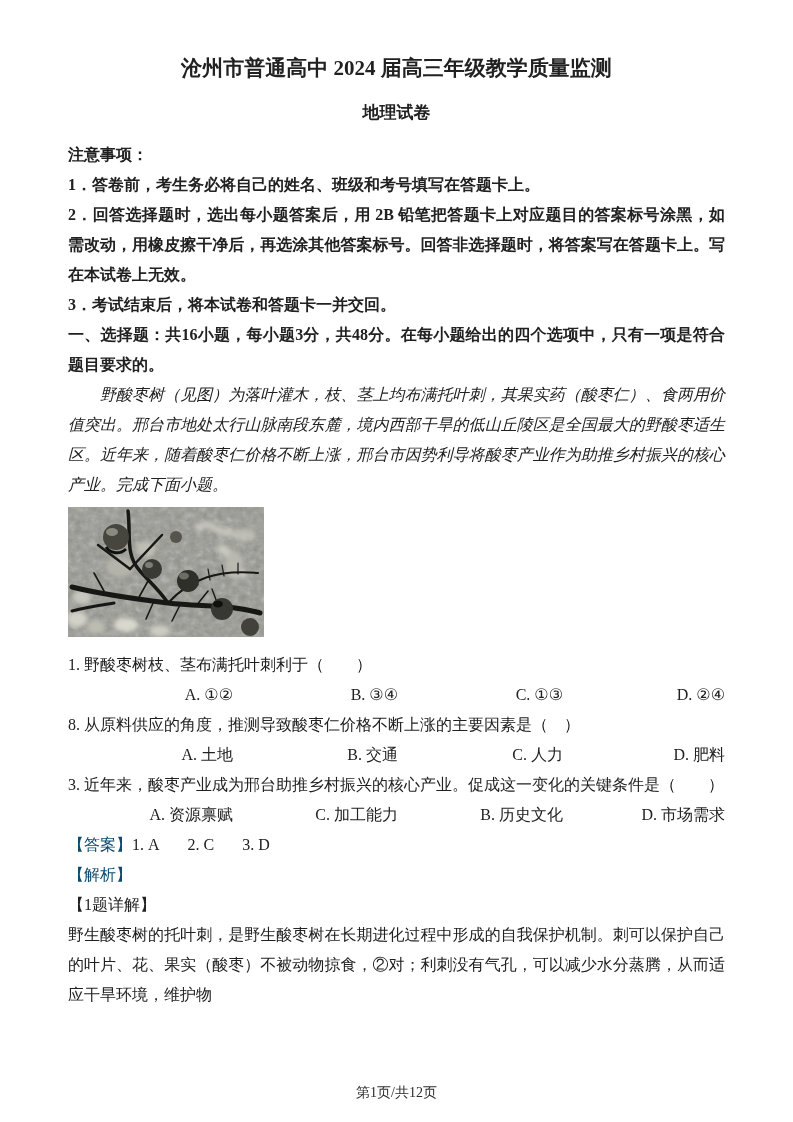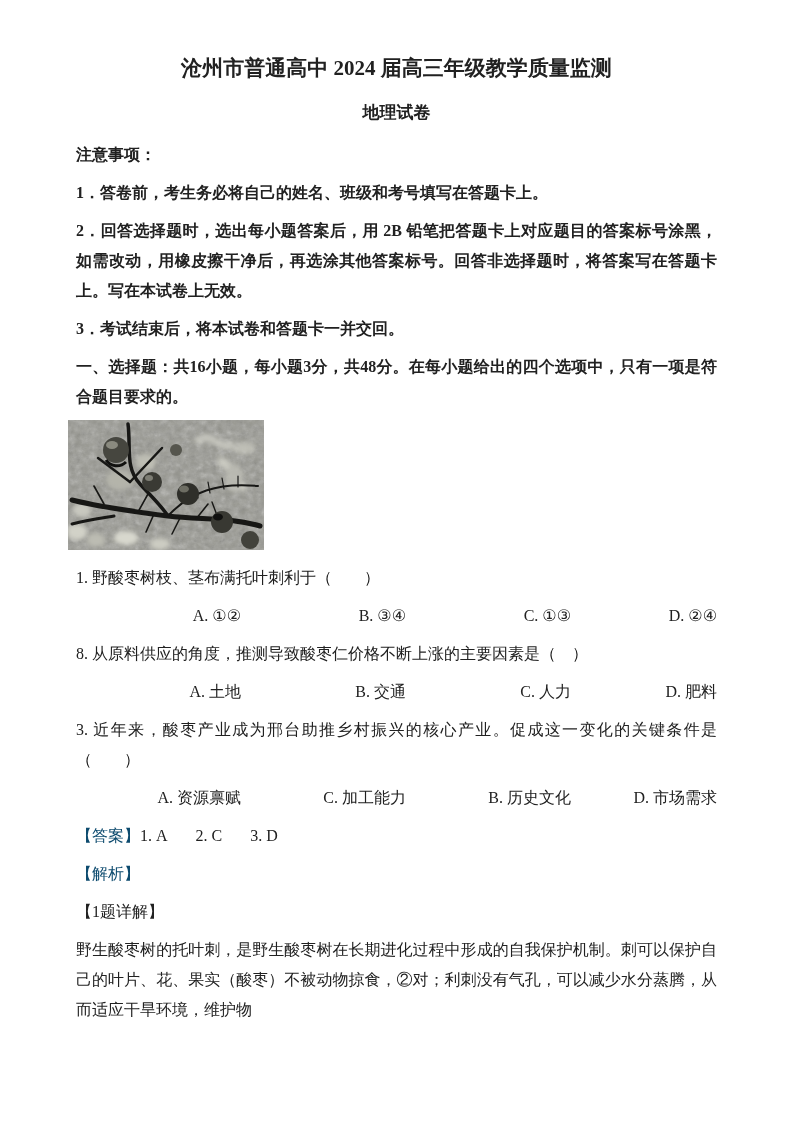--- a/index.html
+++ b/index.html
@@ -21,21 +21,21 @@
     font-weight:bold;
     line-height:32px;
   }
   .subtitle {
     margin:0 0 11px 0;
     text-align:center;
     font-size:17px;
     font-weight:bold;
     line-height:32px;
   }
-  p { margin:8px; text-align:justify; }
+  p { margin:0; text-align:justify; }
   .bold { font-weight:bold; }
   .passage { font-style:italic; text-indent:2em; }
   .photo { display:block; width:196px; height:130px; margin:7px 0 13px 0; }
   .opts { display:grid; grid-template-columns:165px 165px 165px 1fr; }
   .opts span { text-align:right; }
   .blue { color:#0c4a6e; }
   .ans-item { margin-right:28px; }
   .footer {
     position:absolute; left:0; right:0; bottom:20px;
     text-align:center; font-size:14px; line-height:18px; color:#2b2b2b;
@@ -51,20 +51,21 @@
 
   <div>
     <p class="bold">注意事项：</p>
     <p class="bold">1．答卷前，考生务必将自己的姓名、班级和考号填写在答题卡上。</p>
     <p class="bold">2．回答选择题时，选出每小题答案后，用 2B 铅笔把答题卡上对应题目的答案标号涂黑，如需改动，用橡皮擦干净后，再选涂其他答案标号。回答非选择题时，将答案写在答题卡上。写在本试卷上无效。</p>
     <p class="bold">3．考试结束后，将本试卷和答题卡一并交回。</p>
   </div>
 
   <p class="bold">一、选择题：共16小题，每小题3分，共48分。在每小题给出的四个选项中，只有一项是符合题目要求的。</p>
 
+  <p class="passage">野酸枣树（见图）为落叶灌木，枝、茎上均布满托叶刺，其果实药（酸枣仁）、食两用价值突出。邢台市地处太行山脉南段东麓，境内西部干旱的低山丘陵区是全国最大的野酸枣适生区。近年来，随着酸枣仁价格不断上涨，邢台市因势利导将酸枣产业作为助推乡村振兴的核心产业。完成下面小题。</p>
 
   <figure style="margin:0">
     <svg class="photo" viewBox="0 0 196 130" role="img">
       <defs>
         <filter id="grain" x="0" y="0" width="100%" height="100%">
           <feTurbulence type="fractalNoise" baseFrequency="0.14 0.17" numOctaves="4" seed="7"></feTurbulence>
           <feColorMatrix type="saturate" values="0"></feColorMatrix>
         </filter>
         <filter id="soft">
             <feGaussianBlur stdDeviation="2.2"></feGaussianBlur>
@@ -159,14 +160,15 @@
   <p>
     <span class="blue">【答案】</span><span class="ans-item">1. A</span><span class="ans-item">2. C</span><span>3. D</span>
   </p>
 
   <p class="blue">【解析】</p>
 
   <p>【1题详解】</p>
 
   <p>野生酸枣树的托叶刺，是野生酸枣树在长期进化过程中形成的自我保护机制。刺可以保护自己的叶片、花、果实（酸枣）不被动物掠食，②对；利刺没有气孔，可以减少水分蒸腾，从而适应干旱环境，维护物</p>
 
+  <div class="footer">第1页/共12页</div>
 
 </div>
 
 </body></html>

